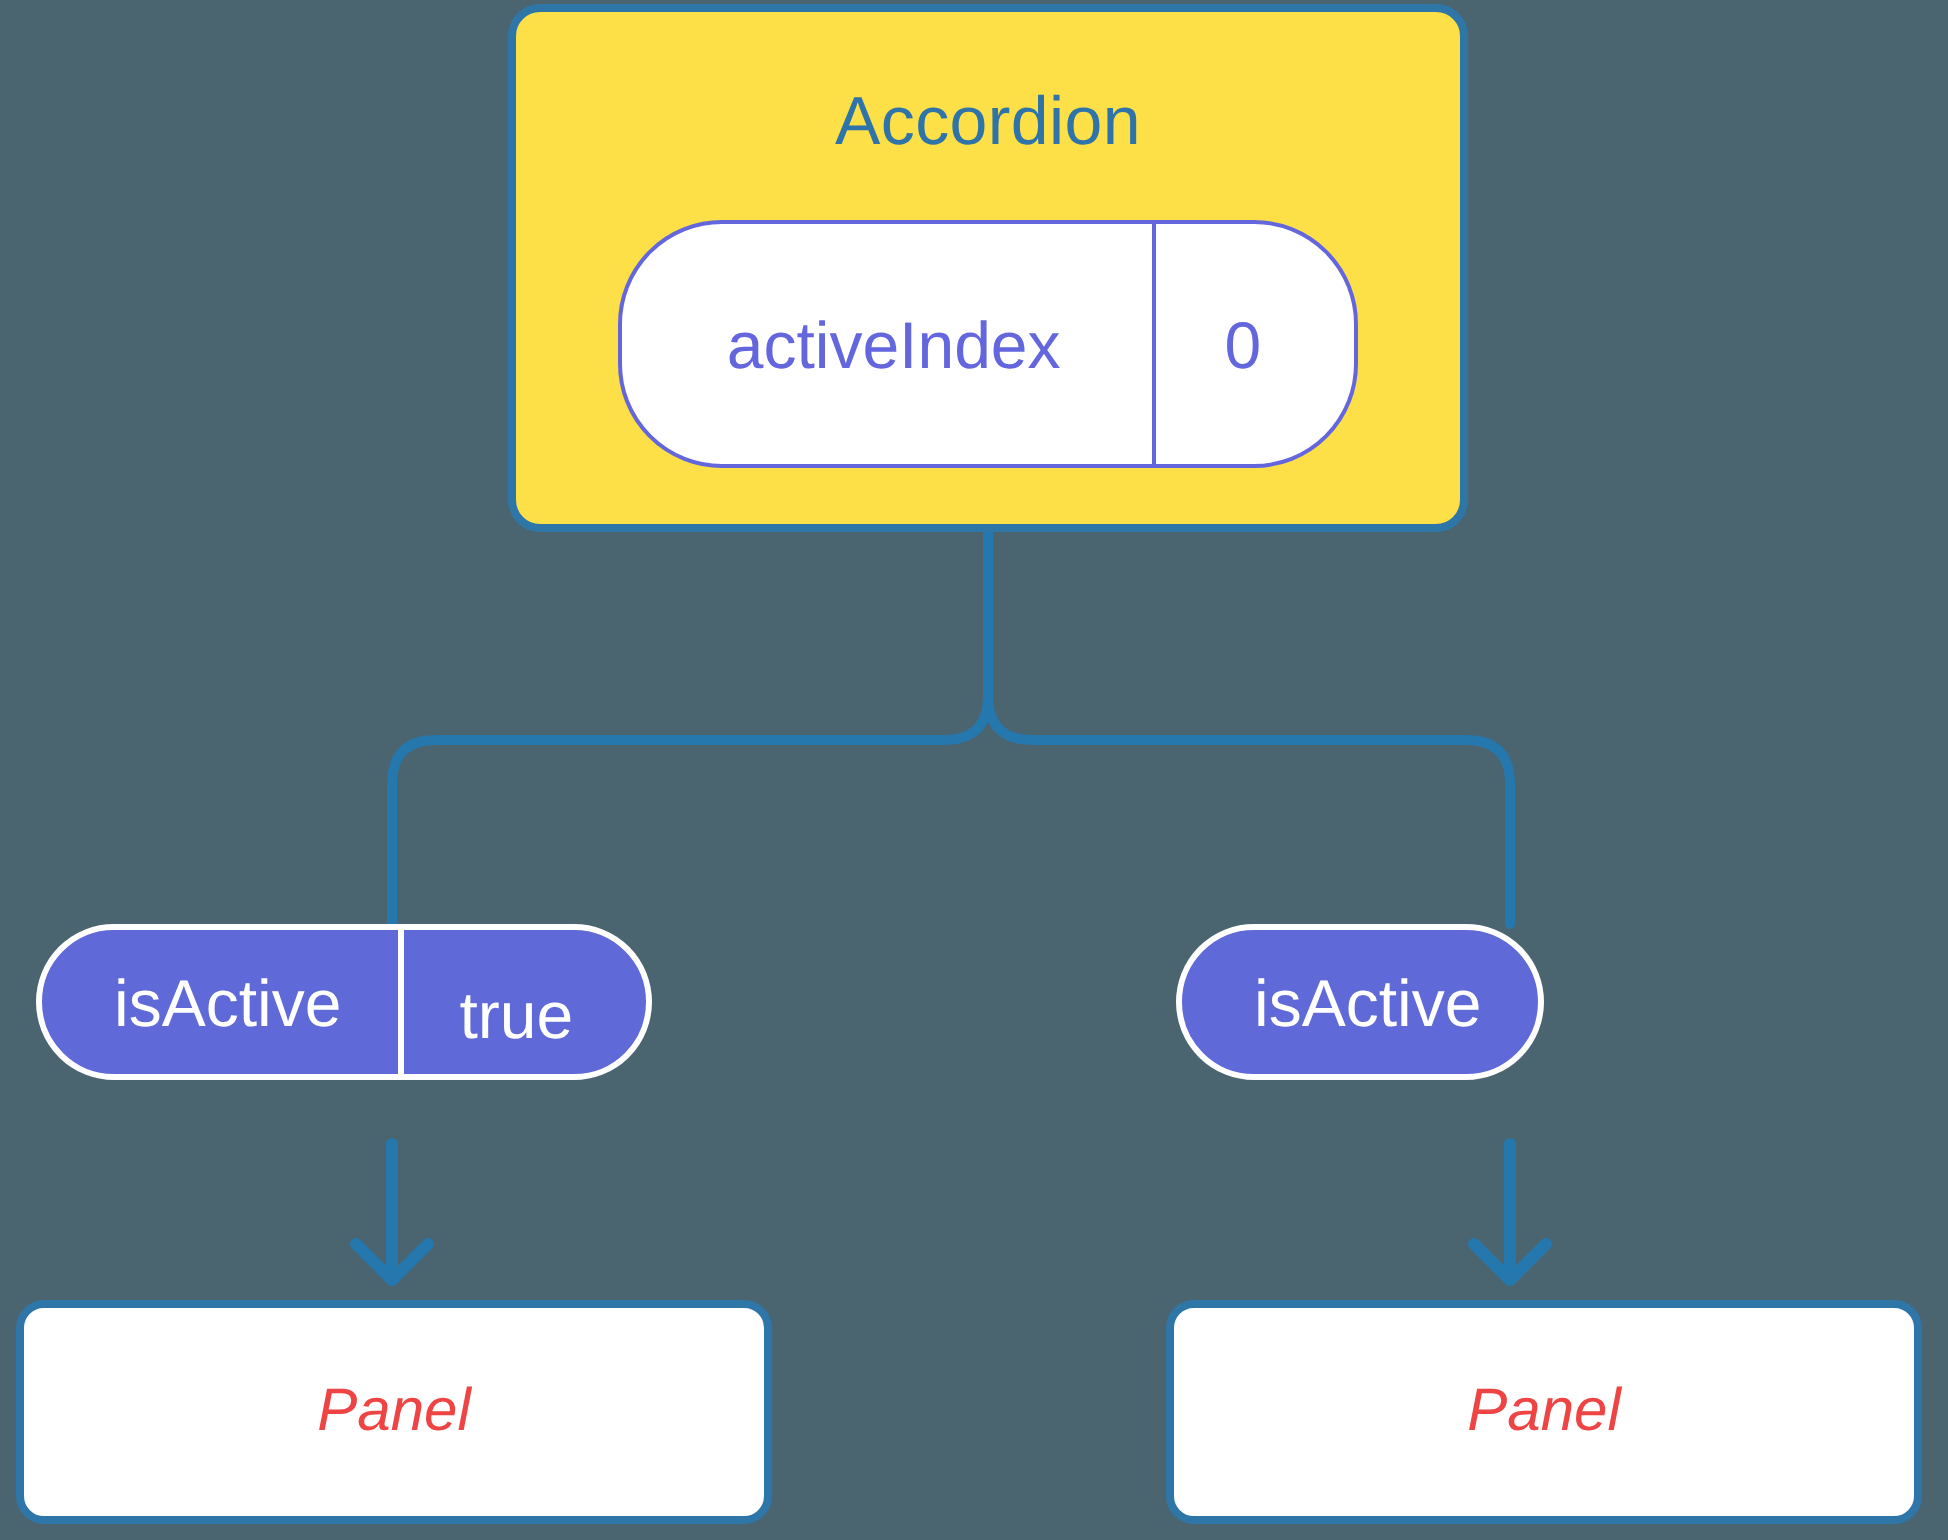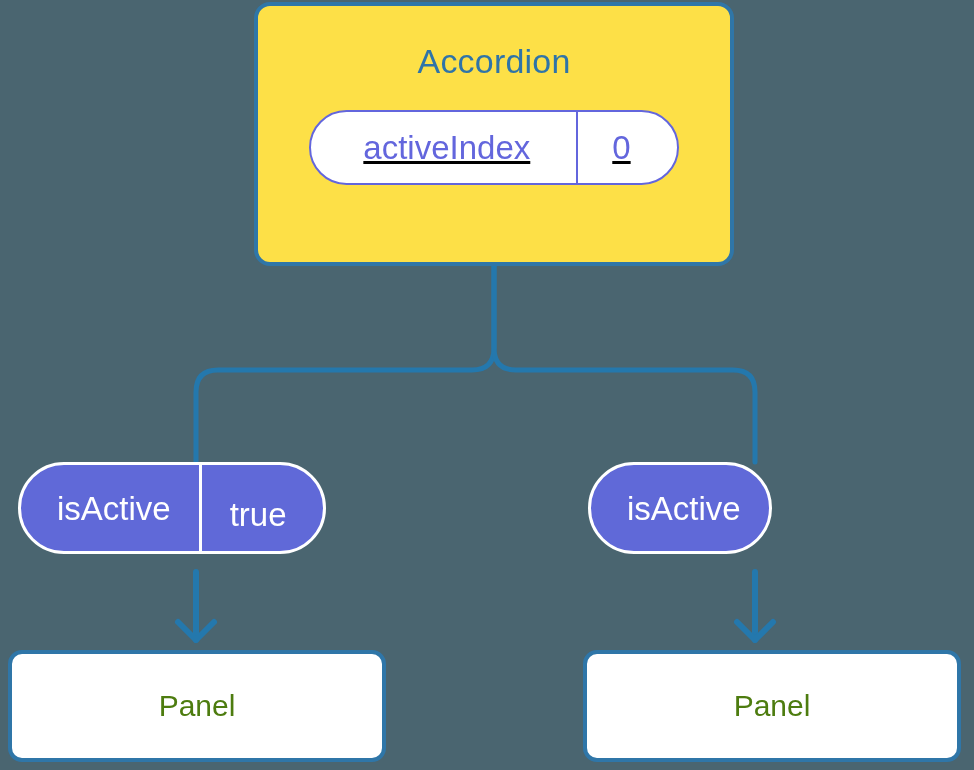--- a/index.html
+++ b/index.html
@@ -51,27 +51,26 @@
     color: #2f74a8;
     letter-spacing: 0.2px;
     line-height: 1;
   }
 
   
   .pill-outline {
     margin-top: 32px;
     display: flex;
     align-items: stretch;
-    height: 75px;
+    height: 124px;
     border: 2px solid #6366dd;
     border-radius: 52px;
     box-sizing: border-box;
     background: #ffffff;
     overflow: hidden;
-    text-decoration: underline;
   }
   .pill-outline .pill-key {
     display: flex;
     align-items: center;
     justify-content: center;
     padding: 0 46px 0 52px;
     font-size: 33px;
     color: #6366dd;
     line-height: 1;
   }
@@ -84,21 +83,21 @@
     color: #6366dd;
     line-height: 1;
     border-left: 2px solid #6366dd;
   }
 
   
   .pill-filled {
     position: absolute;
     display: flex;
     align-items: stretch;
-    height: 92px;
+    height: 78px;
     background: #6069d8;
     border: 3px solid #ffffff;
     border-radius: 56px;
     box-sizing: border-box;
     overflow: hidden;
   }
   .pill-filled .pill-key {
     display: flex;
     align-items: center;
     justify-content: center;
@@ -128,22 +127,23 @@
     background: #ffffff;
     border: 4px solid #2f76a8;
     border-radius: 14px;
     box-sizing: border-box;
     display: flex;
     align-items: center;
     justify-content: center;
   }
   .leaf-title {
     font-size: 30px;
-    color: #4d7c0f;
-    line-height: 1;
+    color: #ef4444;
+    line-height: 1;
+    font-style: italic;
   }
   #panel-left  { left: 8px;   top: 650px; }
   #panel-right { left: 583px; top: 650px; }
 </style>
 </head>
 <body>
 
 <div class="canvas">
 
   <svg class="connectors" viewBox="0 0 974 770" width="974" height="770">

